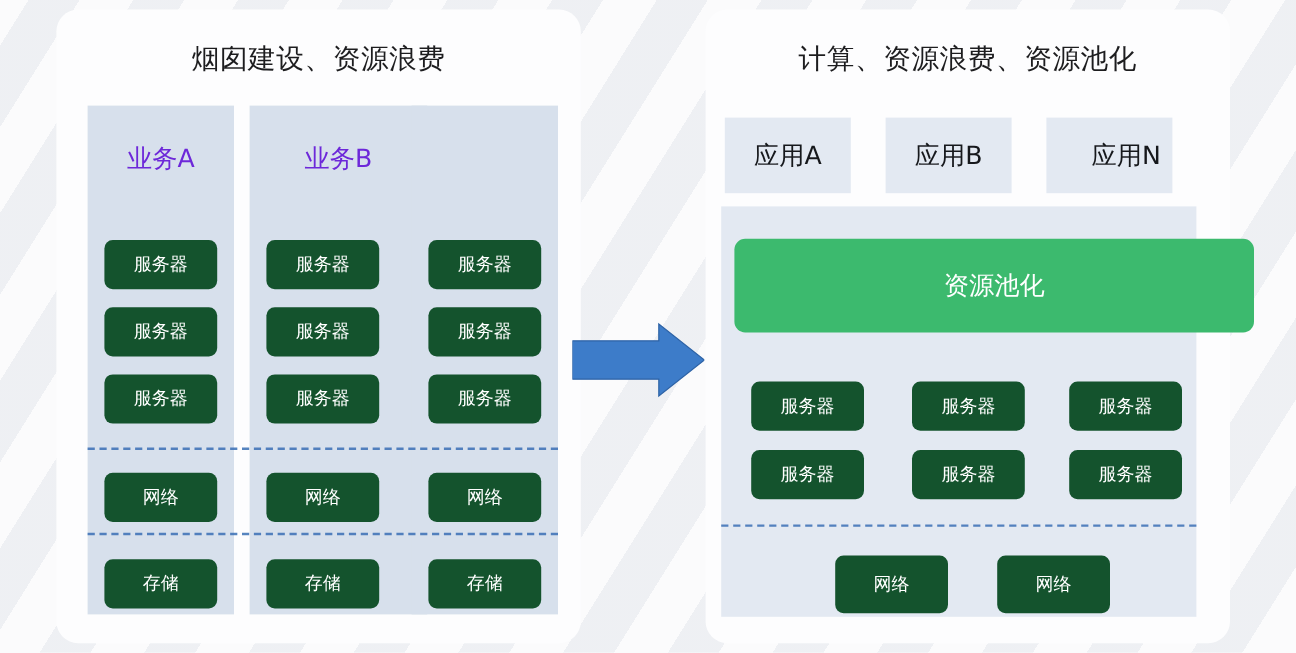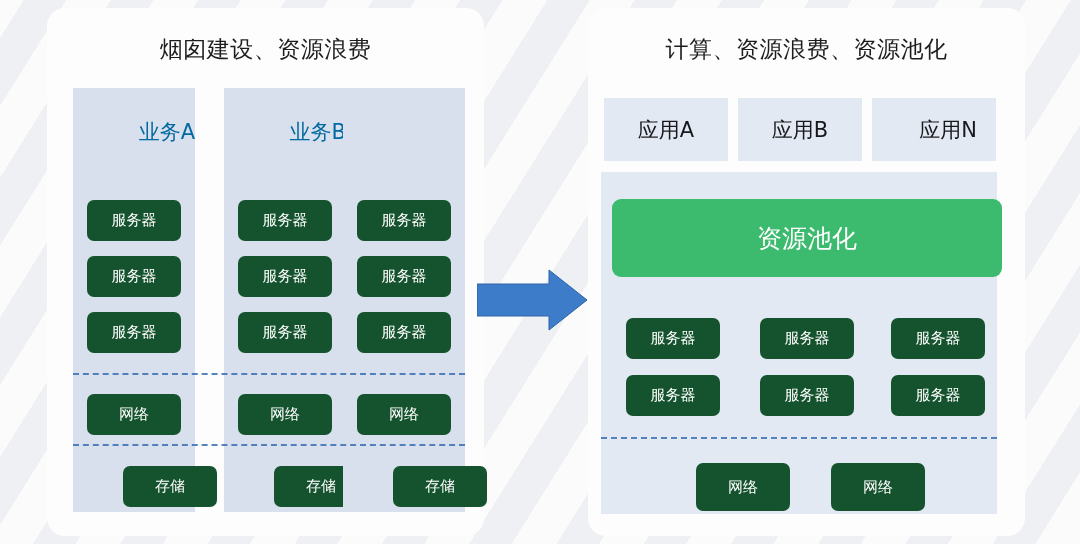--- a/index.html
+++ b/index.html
@@ -59,30 +59,30 @@
 
   
   .col {
     position: absolute;
     top: 88px;
     width: 122px;
     height: 424px;
     background: #d7e0ec;
   }
   #col-0 { left: 73px; }
-  #col-1 { left: 224px; }
+  #col-1 { left: 208px; padding-left: 26px; }
   #col-2 { left: 343px; }
 
   .col-head {
     position: absolute;
     left: 0; right: 0;
     top: 30px;
-    text-align: right;
+    text-align: center;
     font-size: 21px;
-    color: #0369a1;
+    color: #6d28d9;
     white-space: nowrap;
   }
 
   
   .chip {
     position: absolute;
     background: #14532d;
     border-radius: 7px;
     color: #ffffff;
     display: flex;
@@ -93,21 +93,21 @@
     white-space: nowrap;
     text-align: right;
   }
 
   
   .col .chip { left: 14px; width: 94px; height: 41px; }
   .col .chip.s0 { top: 112px; }
   .col .chip.s1 { top: 168px; }
   .col .chip.s2 { top: 224px; }
   .col .chip.net { top: 306px; }
-  .col .chip.sto { top: 378px; margin-left: 36px; }
+  .col .chip.sto { top: 378px; }
 
   
   .dash-left {
     position: absolute;
     left: 73px;
     width: 392px;
     height: 0;
     border-top: 2px dashed #3a6fb5;
     opacity: 0.85;
   }
@@ -120,21 +120,21 @@
     left: 477px;
     top: 268px;
     width: 110px;
     height: 64px;
   }
 
   
   .app-box {
     position: absolute;
     top: 98px;
-    width: 124px;
+    width: 105px;
     height: 63px;
     background: #e3e9f2;
     display: flex;
     align-items: center;
     justify-content: center;
     font-size: 21px;
     color: #16181c;
     white-space: nowrap;
     box-sizing: border-box;
   }
@@ -148,29 +148,29 @@
     top: 172px;
     width: 396px;
     height: 342px;
     background: #e3e9f2;
   }
 
   #pool-bar {
     position: absolute;
     left: 11px;
     top: 27px;
-    width: 390px;
+    width: 433px;
     height: 78px;
     background: #3cba6e;
     border-radius: 9px;
     display: flex;
     align-items: center;
     justify-content: center;
     color: #ffffff;
-    font-size: 25px;
+    font-size: 21px;
     white-space: nowrap;
   }
 
   
   #pool-container .chip.srv { width: 94px; height: 41px; }
   #pool-container .chip.c0 { left: 25px; }
   #pool-container .chip.c1 { left: 159px; }
   #pool-container .chip.c2 { left: 290px; }
   #pool-container .chip.r0 { top: 146px; }
   #pool-container .chip.r1 { top: 203px; }

